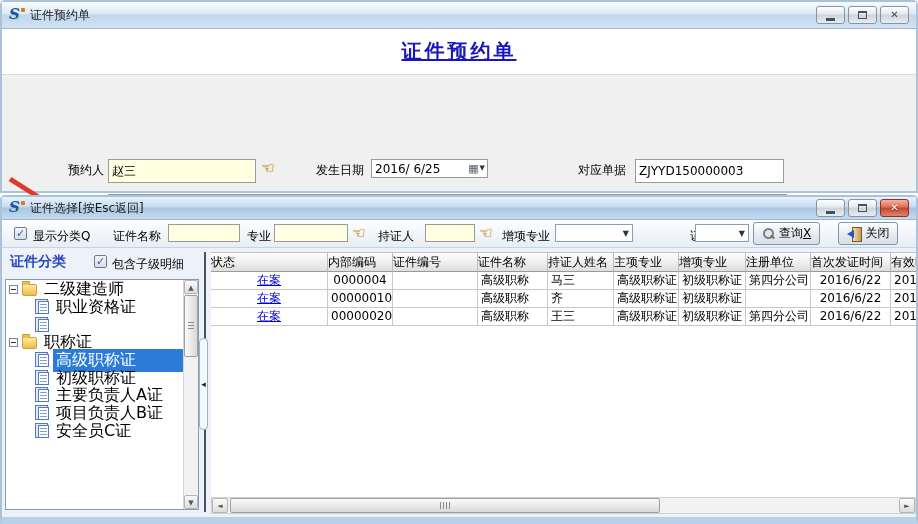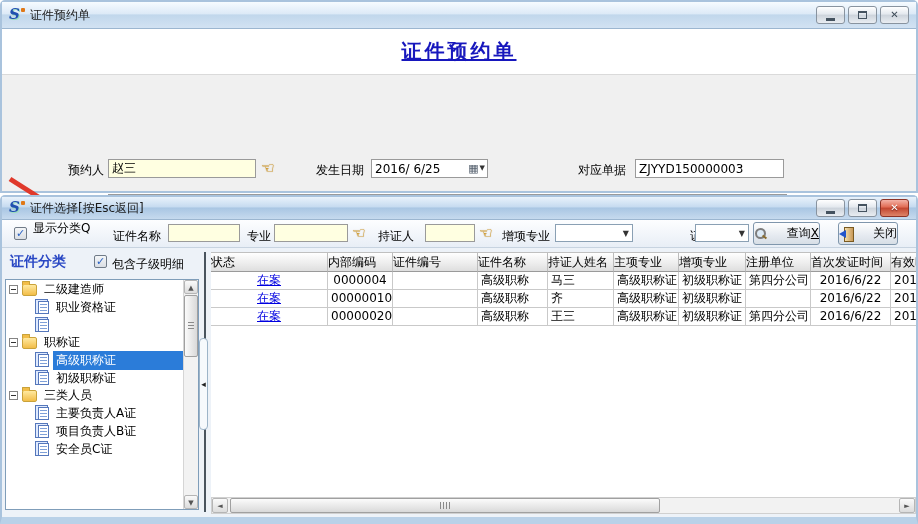--- a/index.html
+++ b/index.html
@@ -37,21 +37,21 @@
   .glyph-x { font-size:10px; font-weight:bold; color:#3c4a56; line-height:1; }
   .ctrl-red .glyph-x { color:#fff; text-shadow:0 1px 1px #7a2014; }
 
   
   .headband { position:absolute; left:0; right:0; top:27px; height:46px; background:#fff;
     border-bottom:1px solid #dadada; text-align:center; }
   .heading { display:inline-block; margin-top:9px; font-size:20px; font-weight:bold;
     letter-spacing:3px; color:#1717bd; text-decoration:underline; }
   .form { position:absolute; left:0; right:0; top:73px; bottom:0; background:#f0f0f0; }
   .lbl { position:absolute; font-size:12px; white-space:nowrap; }
-  .tfield { position:absolute; height:19px; border:1px solid #9a9a9a; background:#fff;
+  .tfield { position:absolute; height:24px; border:1px solid #9a9a9a; background:#fff;
     font:12px "DejaVu Sans","Liberation Sans",sans-serif; padding:0 3px; outline:none; }
   .yellow { background:#ffffe1; }
   .hand { position:absolute; font-size:15px; line-height:19px; color:#dd9500;
     text-shadow:0 0 1px #8a5b00; }
   .datewrap { position:absolute; height:19px; border:1px solid #9a9a9a; background:#fff; }
   .dateval { position:absolute; left:3px; top:2px; font-size:12px; }
   .calbtn { position:absolute; right:1px; top:1px; height:15px; display:flex; align-items:center; gap:1px; padding:0 1px; }
   .cal-ico { font-size:11px; color:#55606e; line-height:1; }
   .dd-ico { font-size:7px; color:#333; line-height:1; }
 
@@ -75,40 +75,40 @@
   
   .toolbar { position:absolute; left:0; right:0; top:23px; height:28px;
     background:linear-gradient(180deg,#fdfeff,#e8eef6); border-bottom:1px solid #c7d3e0; }
   .checkbox { position:absolute; width:13px; height:13px; border:1px solid #707b88; border-radius:2px;
     background:linear-gradient(180deg,#f4f6f8,#d9dee4); text-align:center; cursor:pointer; }
   .checkbox .check { display:block; font-size:11px; line-height:12px; font-weight:bold; color:#2a62c4; }
   .combo { position:absolute; height:18px; border:1px solid #8aa0b4; background:#fff; cursor:pointer; }
   .combo-arrow { position:absolute; right:3px; top:5px; font-size:8px; color:#333; line-height:1; }
   .tbtn { position:absolute; height:23px; border:1px solid #7f96ac; border-radius:3px;
     background:linear-gradient(180deg,#fefefe,#e5eaf0 60%,#d7dee6);
-    display:flex; align-items:center; justify-content:space-between; gap:4px; cursor:pointer; font-size:12px; }
+    display:flex; align-items:center; justify-content:center; gap:4px; cursor:pointer; font-size:12px; }
   .ico-mag { position:relative; width:13px; height:13px; }
   .ico-mag::before { content:""; position:absolute; left:1px; top:1px; width:7px; height:7px;
     border:2px solid #7d7d7d; border-radius:50%; background:#dceaf6; }
   .ico-mag::after { content:""; position:absolute; left:8px; top:9px; width:5px; height:2px;
     background:#8a6d2f; transform:rotate(40deg); }
   .ico-door { position:relative; width:15px; height:13px; }
   .ico-door::before { content:""; position:absolute; right:0; top:0; width:8px; height:13px;
     background:linear-gradient(90deg,#f2dfae,#c89858); border:1px solid #7a5a20; }
   .ico-door::after { content:""; position:absolute; left:0; top:3px; width:0; height:0;
     border-right:7px solid #2255cc; border-top:4px solid transparent; border-bottom:4px solid transparent; }
 
   
   .content { position:absolute; left:0; right:0; top:51px; bottom:0; background:#edf2f8; }
   .panel-title { position:absolute; left:8px; top:5px; font-size:14px; font-weight:bold; color:#2a48c4; }
   .treebox { position:absolute; left:3px; top:31px; width:194px; height:231px;
     border:1px solid #7f9db9; background:#fff; overflow:hidden; }
   .tree-inner { position:absolute; left:0; top:1px; right:15px; bottom:0; }
   .tree-row { height:17.7px; display:flex; align-items:center; padding-left:3px; cursor:pointer; white-space:nowrap; }
-  .tree-label { padding:1px 3px; font-size:12px; }
+  .tree-label { padding:1px 3px; font-size:16px; }
   .tree-row.selected .sel-wrap { background:#2b7cd9; color:#fff; flex:1; display:flex; align-items:center; }
   .sel-wrap { display:flex; align-items:center; }
   .spacer10 { width:10px; flex:0 0 10px; }
   .spacer29 { width:29px; flex:0 0 29px; }
   .expander { width:9px; height:9px; border:1px solid #848484; background:#fff; position:relative;
     margin-right:4px; flex:0 0 9px; cursor:pointer; }
   .expander::before { content:""; position:absolute; left:1px; top:3px; width:5px; height:1px; background:#333; }
   .icon-folder { width:15px; height:12px; position:relative; flex:0 0 15px; margin-right:4px;
     background:linear-gradient(180deg,#ffe9a0,#f2bd48); border:1px solid #c9a23a; border-radius:2px; }
   .icon-folder::before { content:""; position:absolute; left:-1px; top:-4px; width:6px; height:3px;
@@ -242,21 +242,21 @@
       <span class="ctrl ctrl-red">
           <span class="glyph-x">✕</span>
         </span>
     </span>
   </div>
 
   <div class="toolbar">
     <span class="checkbox" style="left:12px; top:7px;">
       <span class="check">✓</span>
     </span>
-    <span class="lbl" style="left:31px; top:0;">显示分类Q</span>
+    <span class="lbl" style="left:31px; top:8px;">显示分类Q</span>
 
     <span class="lbl" style="left:111px; top:8px;">证件名称</span>
     <input class="tfield yellow" style="left: 166px; top: 4px; width: 72px; height: 18px;" value="">
 
     <span class="lbl" style="left:245px; top:8px;">专业</span>
     <input class="tfield yellow" style="left: 272px; top: 4px; width: 74px; height: 18px;" value="">
     <span class="hand" style="left:350px; top:4px;">☜</span>
 
     <span class="lbl" style="left:376px; top:8px;">持证人</span>
     <input class="tfield yellow" style="left: 423px; top: 4px; width: 50px; height: 18px;" value="">
@@ -323,27 +323,20 @@
             <span class="icon-doc"></span>
             <span class="sel-wrap">
               <span class="tree-label">高级职称证</span>
             </span>
           </div>
           <div class="tree-row">
             <span class="spacer29"></span>
             <span class="icon-doc"></span>
             <span class="sel-wrap">
               <span class="tree-label">初级职称证</span>
-            </span>
-          </div>
-          <div class="tree-row">
-            <span class="expander"></span>
-            <span class="icon-folder"></span>
-            <span class="sel-wrap">
-              <span class="tree-label">三类人员</span>
             </span>
           </div>
           <div class="tree-row">
             <span class="spacer29"></span>
             <span class="icon-doc"></span>
             <span class="sel-wrap">
               <span class="tree-label">主要负责人A证</span>
             </span>
           </div>
           <div class="tree-row">

